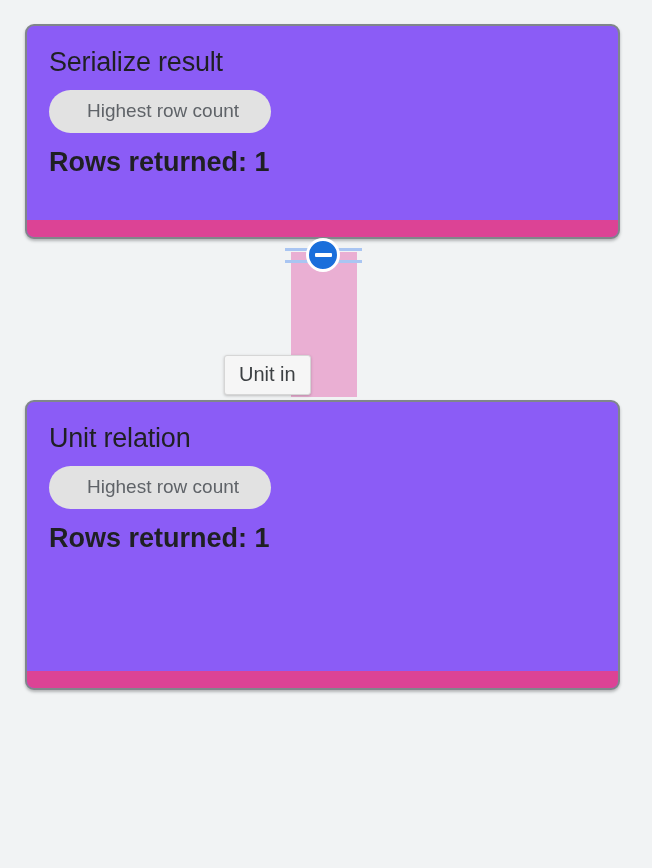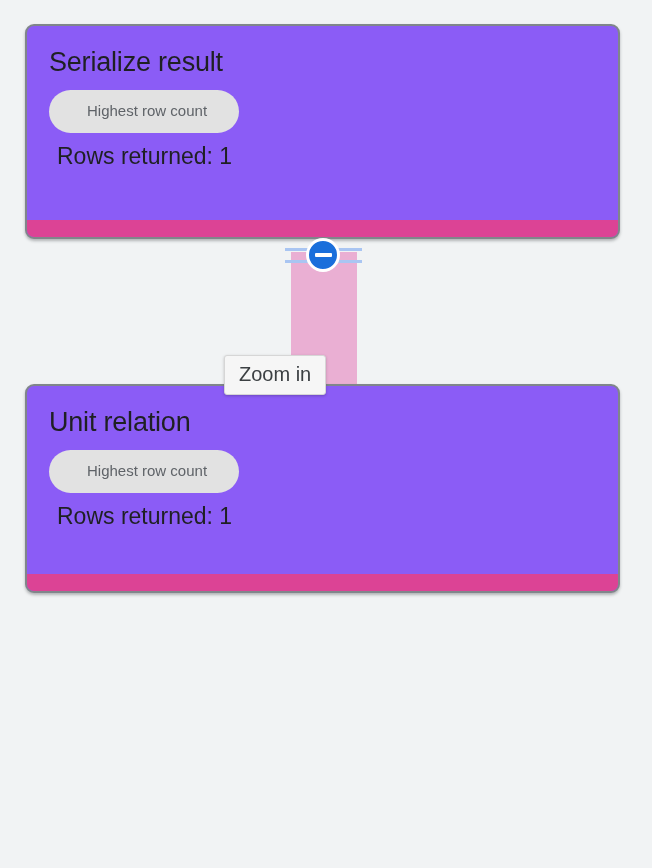--- a/index.html
+++ b/index.html
@@ -98,53 +98,53 @@
     width: 595px;
     background: #8b5cf6;
     border: 2px solid #80868b;
     border-radius: 9px;
     box-sizing: border-box;
     overflow: hidden;
     z-index: 4;
     box-shadow: 0 2px 3px rgba(60,64,67,0.35);
   }
   .node-card.card-1 { top: 24px;  height: 215px; }
-  .node-card.card-2 { top: 384px; height: 209px; }
+  .node-card.card-2 { top: 400px; height: 290px; }
 
   .card-body {
     padding: 20px 22px 0 22px;
   }
 
   .card-title {
     font-size: 27px;
     line-height: 32px;
     color: #1f2023;
     letter-spacing: -0.2px;
     margin: 0 0 12px 0;
     font-weight: 400;
   }
 
   .card-badge {
     display: inline-block;
     background: #e2e2e2;
     color: #5f6368;
-    font-size: 15px;
+    font-size: 19px;
     line-height: 26px;
     border-radius: 22px;
     padding: 8px 32px 9px 38px;
-    margin: 0 0 2px 0;
+    margin: 0 0 16px 0;
     font-weight: 400;
   }
 
   .card-meta {
-    font-size: 23px;
+    font-size: 27px;
     line-height: 26px;
     color: #1f2023;
-    margin: 8px;
-    font-weight: 400;
+    margin: 0;
+    font-weight: 700;
   }
 
   .card-footer-bar {
     position: absolute;
     left: 0;
     right: 0;
     bottom: 0;
     height: 17px;
     background: #dc4395;
   }
@@ -163,21 +163,21 @@
 
   <div class="connector-rail right">
     <div class="rail-line"></div>
     <div class="rail-line"></div>
   </div>
 
   <div class="zoom-toggle">
     <div class="minus-bar"></div>
   </div>
 
-  <div class="tooltip">Zoom in</div>
+  <div class="tooltip">Unit in</div>
 
   <div class="node-card card-1">
     <div class="card-body">
       <div class="card-title">Serialize result</div>
       <div class="card-badge">Highest row count</div>
       <div class="card-meta">Rows returned: 1</div>
     </div>
     <div class="card-footer-bar"></div>
   </div>
 

